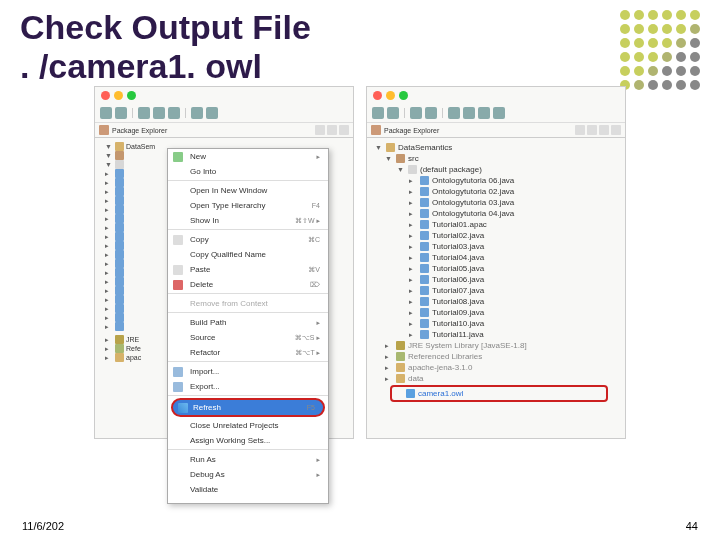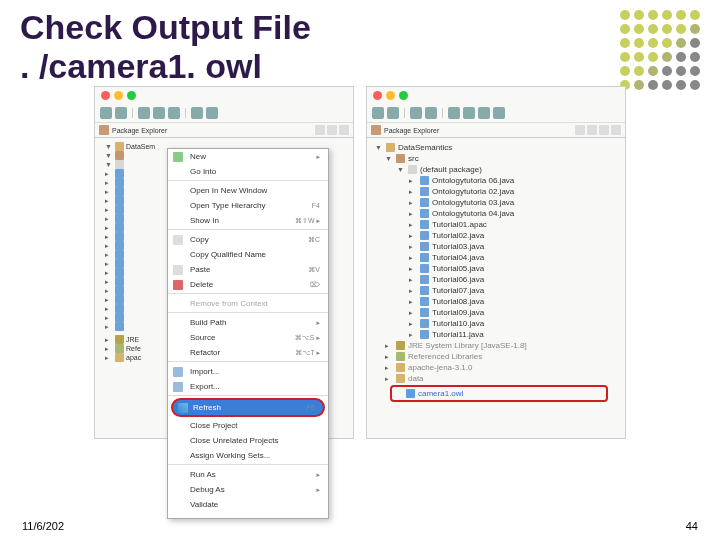--- a/index.html
+++ b/index.html
@@ -286,23 +286,20 @@
             <div class="ctx-item sep-after">
               <span class="ctx-icon ci-exp"></span>
               <span>Export...</span>
             </div>
             <div class="ctx-item highlight">
               <span class="ctx-icon ci-ref"></span>
               <span>Refresh</span>
               <span class="short">F5</span>
             </div>
             <div class="ctx-item">
-              <span>Close Project</span>
-            </div>
-            <div class="ctx-item">
               <span>Close Unrelated Projects</span>
             </div>
             <div class="ctx-item sep-after">
               <span>Assign Working Sets...</span>
             </div>
             <div class="ctx-item">
               <span>Run As</span>
               <span class="sub">▸</span>
             </div>
             <div class="ctx-item">

